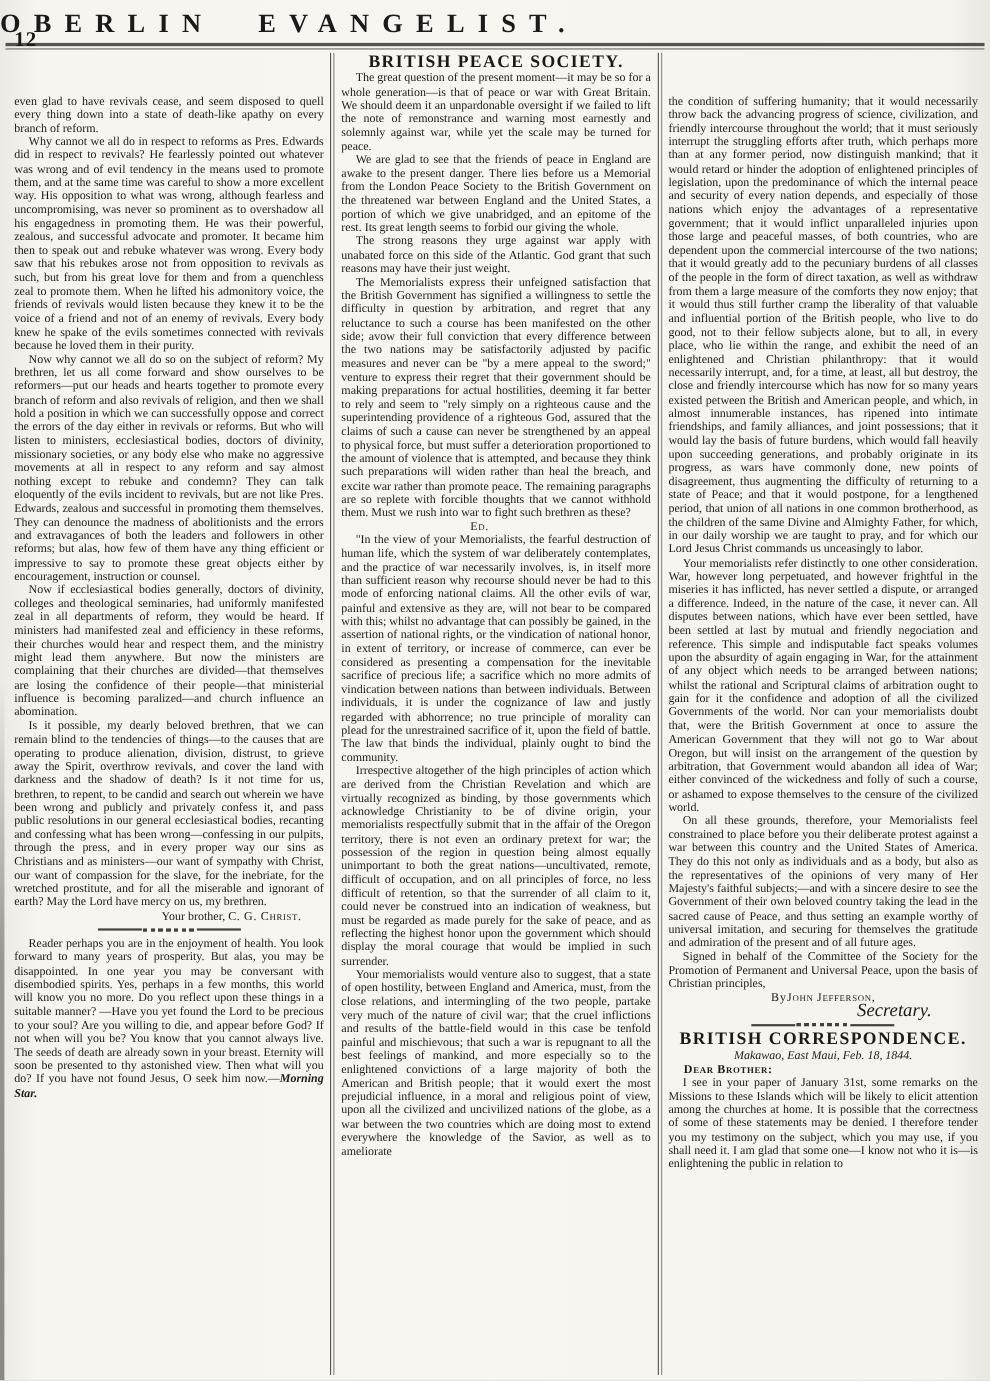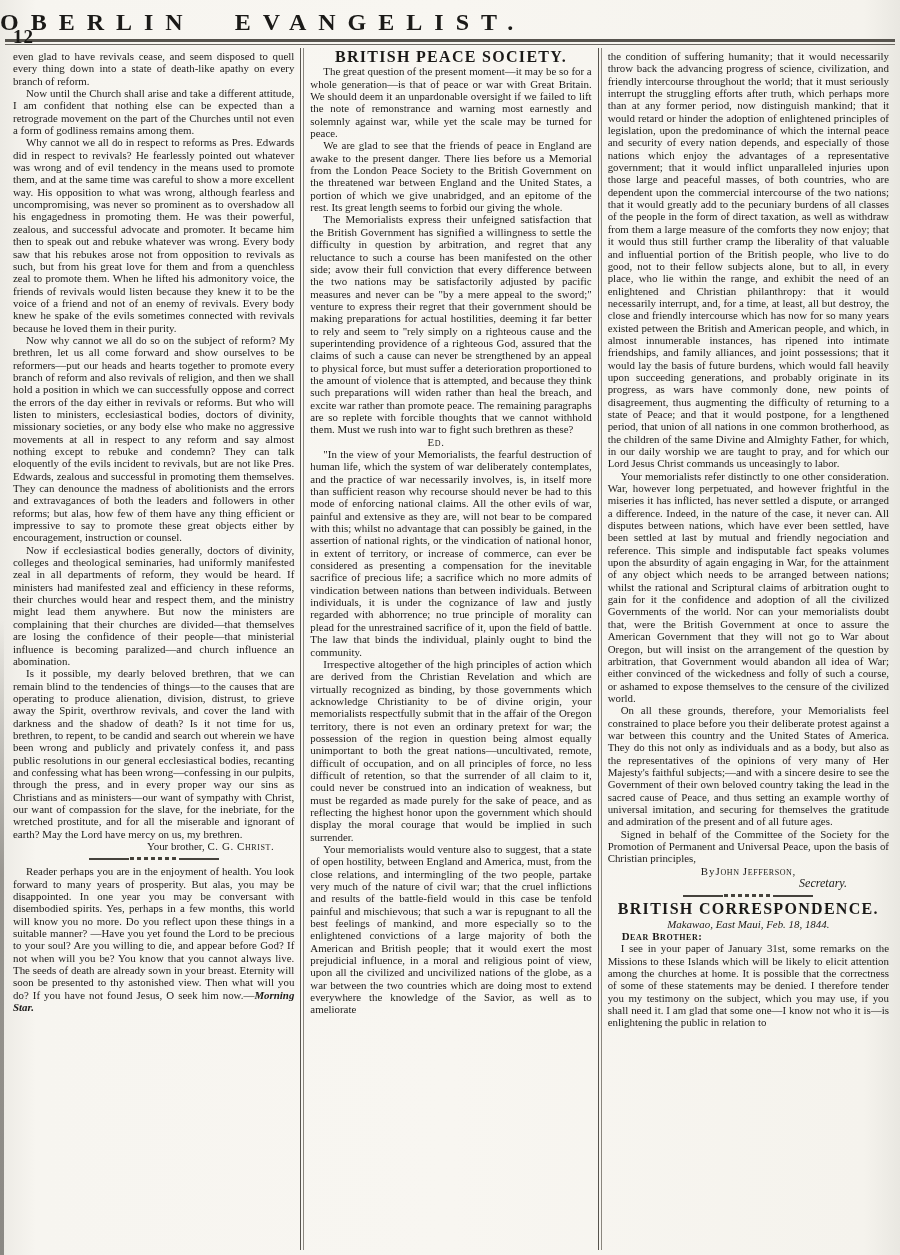--- a/index.html
+++ b/index.html
@@ -23,71 +23,71 @@
   .headrule { margin:1px 5px 0 5px; height:6px; border-top:3px solid #57544e; border-bottom:1px solid #6b6862; }
   .cols { display:flex; height:1205px; padding:3px 5px 0 7px; align-items:stretch; }
   .col {
     flex:1 1 0; overflow:hidden;
     font-size:10.9px; line-height:12.35px; text-align:justify;
     padding:2px 6px 0 6px;
     text-rendering:optimizeLegibility;
   }
   .vrule { flex:0 0 4px; border-left:1px solid #56534d; border-right:1px solid #8a867e; }
   p.para { text-indent:13px; }
-  p.cont { text-indent:0; }
+  p.cont { text-indent:0;margin-top:36px; }
   .sigline { text-align:right; padding-right:20px; text-indent:0; }
   .sc { font-variant:small-caps; letter-spacing:.6px; }
   .colhead { text-align:center; font-size:16px; font-weight:bold; letter-spacing:1.3px; text-indent:0; margin:1px 0 2px 0; }
   .divider { display:flex; justify-content:center; align-items:center; height:13px; }
   .divider .bar { width:40px; height:2px; background:#45423c; }
   .divider .wave { width:48px; height:3px; margin:0 1px;
     background:repeating-linear-gradient(90deg,#45423c 0 4px, transparent 4px 7px); }
   .ed-line { text-align:center; padding-right:30px; text-indent:0; }
   .by-line { text-align:center; text-indent:0; letter-spacing:1px; }
-  .secretary-line { text-align:right; font-style:italic; padding-right:42px; text-indent:0; font-size:12px; }
+  .secretary-line { text-align:right; font-style:italic; padding-right:42px; text-indent:0; font-size:17px; }
   .dateline { text-align:center; font-style:italic; text-indent:0; }
   .salutation { text-indent:14px; font-weight:bold; }
   .bigindent { text-indent:74px; }
   .attr { font-style:italic; font-weight:bold; }
 </style>
 </head>
 <body>
 
 <div class="page">
 
   <div class="header">
     <span class="pageno">12</span>
     <div class="masthead">OBERLIN EVANGELIST.</div>
   </div>
   <div class="headrule"></div>
 
   <div class="cols">
 
     <section class="col">
       <p class="para cont">even glad to have revivals cease, and seem disposed to quell every thing down into a state of death-like apathy on every branch of reform.</p>
-      <p class="para">Now until the Church shall arise and take a different attitude, I am confident that nothing else can be expected than a retrograde movement on the part of the Churches until not even a form of godliness remains among them.</p>
       <p class="para">Why cannot we all do in respect to reforms as Pres. Edwards did in respect to revivals? He fearlessly pointed out whatever was wrong and of evil tendency in the means used to promote them, and at the same time was careful to show a more excellent way. His opposition to what was wrong, although fearless and uncompromising, was never so prominent as to overshadow all his engagedness in promoting them. He was their powerful, zealous, and successful advocate and promoter. It became him then to speak out and rebuke whatever was wrong. Every body saw that his rebukes arose not from opposition to revivals as such, but from his great love for them and from a quenchless zeal to promote them. When he lifted his admonitory voice, the friends of revivals would listen because they knew it to be the voice of a friend and not of an enemy of revivals. Every body knew he spake of the evils sometimes connected with revivals because he loved them in their purity.</p>
       <p class="para">Now why cannot we all do so on the subject of reform? My brethren, let us all come forward and show ourselves to be reformers—put our heads and hearts together to promote every branch of reform and also revivals of religion, and then we shall hold a position in which we can successfully oppose and correct the errors of the day either in revivals or reforms. But who will listen to ministers, ecclesiastical bodies, doctors of divinity, missionary societies, or any body else who make no aggressive movements at all in respect to any reform and say almost nothing except to rebuke and condemn? They can talk eloquently of the evils incident to revivals, but are not like Pres. Edwards, zealous and successful in promoting them themselves. They can denounce the madness of abolitionists and the errors and extravagances of both the leaders and followers in other reforms; but alas, how few of them have any thing efficient or impressive to say to promote these great objects either by encouragement, instruction or counsel.</p>
       <p class="para">Now if ecclesiastical bodies generally, doctors of divinity, colleges and theological seminaries, had uniformly manifested zeal in all departments of reform, they would be heard. If ministers had manifested zeal and efficiency in these reforms, their churches would hear and respect them, and the ministry might lead them anywhere. But now the ministers are complaining that their churches are divided—that themselves are losing the confidence of their people—that ministerial influence is becoming paralized—and church influence an abomination.</p>
       <p class="para">Is it possible, my dearly beloved brethren, that we can remain blind to the tendencies of things—to the causes that are operating to produce alienation, division, distrust, to grieve away the Spirit, overthrow revivals, and cover the land with darkness and the shadow of death? Is it not time for us, brethren, to repent, to be candid and search out wherein we have been wrong and publicly and privately confess it, and pass public resolutions in our general ecclesiastical bodies, recanting and confessing what has been wrong—confessing in our pulpits, through the press, and in every proper way our sins as Christians and as ministers—our want of sympathy with Christ, our want of compassion for the slave, for the inebriate, for the wretched prostitute, and for all the miserable and ignorant of earth? May the Lord have mercy on us, my brethren.</p>
       <p class="sigline"><span>Your brother, </span><span class="sc">C. G. Christ.</span></p>
       <div class="divider">
           <span class="bar"></span>
           <span class="wave"></span>
           <span class="bar"></span>
         </div>
       <p class="para"><span>Reader perhaps you are in the enjoyment of health. You look forward to many years of prosperity. But alas, you may be disappointed. In one year you may be conversant with disembodied spirits. Yes, perhaps in a few months, this world will know you no more. Do you reflect upon these things in a suitable manner? —Have you yet found the Lord to be precious to your soul? Are you willing to die, and appear before God? If not when will you be? You know that you cannot always live. The seeds of death are already sown in your breast. Eternity will soon be presented to thy astonished view. Then what will you do? If you have not found Jesus, O seek him now.—</span><span class="attr">Morning Star.</span></p>
     </section>
 
     <div class="vrule"></div>
 
     <section class="col">
       <h2 class="colhead">BRITISH PEACE SOCIETY.</h2>
       <p class="para">The great question of the present moment—it may be so for a whole generation—is that of peace or war with Great Britain. We should deem it an unpardonable oversight if we failed to lift the note of remonstrance and warning most earnestly and solemnly against war, while yet the scale may be turned for peace.</p>
       <p class="para">We are glad to see that the friends of peace in England are awake to the present danger. There lies before us a Memorial from the London Peace Society to the British Government on the threatened war between England and the United States, a portion of which we give unabridged, and an epitome of the rest. Its great length seems to forbid our giving the whole.</p>
+      <p class="para">The strong reasons they urge against war apply with unabated force on this side of the Atlantic. God grant that such reasons may have their just weight.</p>
       <p class="para">The Memorialists express their unfeigned satisfaction that the British Government has signified a willingness to settle the difficulty in question by arbitration, and regret that any reluctance to such a course has been manifested on the other side; avow their full conviction that every difference between the two nations may be satisfactorily adjusted by pacific measures and never can be "by a mere appeal to the sword;" venture to express their regret that their government should be making preparations for actual hostilities, deeming it far better to rely and seem to "rely simply on a righteous cause and the superintending providence of a righteous God, assured that the claims of such a cause can never be strengthened by an appeal to physical force, but must suffer a deterioration proportioned to the amount of violence that is attempted, and because they think such preparations will widen rather than heal the breach, and excite war rather than promote peace. The remaining paragraphs are so replete with forcible thoughts that we cannot withhold them. Must we rush into war to fight such brethren as these?</p>
       <p class="ed-line sc">Ed.</p>
       <p class="para">"In the view of your Memorialists, the fearful destruction of human life, which the system of war deliberately contemplates, and the practice of war necessarily involves, is, in itself more than sufficient reason why recourse should never be had to this mode of enforcing national claims. All the other evils of war, painful and extensive as they are, will not bear to be compared with this; whilst no advantage that can possibly be gained, in the assertion of national rights, or the vindication of national honor, in extent of territory, or increase of commerce, can ever be considered as presenting a compensation for the inevitable sacrifice of precious life; a sacrifice which no more admits of vindication between nations than between individuals. Between individuals, it is under the cognizance of law and justly regarded with abhorrence; no true principle of morality can plead for the unrestrained sacrifice of it, upon the field of battle. The law that binds the individual, plainly ought to bind the community.</p>
       <p class="para">Irrespective altogether of the high principles of action which are derived from the Christian Revelation and which are virtually recognized as binding, by those governments which acknowledge Christianity to be of divine origin, your memorialists respectfully submit that in the affair of the Oregon territory, there is not even an ordinary pretext for war; the possession of the region in question being almost equally unimportant to both the great nations—uncultivated, remote, difficult of occupation, and on all principles of force, no less difficult of retention, so that the surrender of all claim to it, could never be construed into an indication of weakness, but must be regarded as made purely for the sake of peace, and as reflecting the highest honor upon the government which should display the moral courage that would be implied in such surrender.</p>
       <p class="para">Your memorialists would venture also to suggest, that a state of open hostility, between England and America, must, from the close relations, and intermingling of the two people, partake very much of the nature of civil war; that the cruel inflictions and results of the battle-field would in this case be tenfold painful and mischievous; that such a war is repugnant to all the best feelings of mankind, and more especially so to the enlightened convictions of a large majority of both the American and British people; that it would exert the most prejudicial influence, in a moral and religious point of view, upon all the civilized and uncivilized nations of the globe, as a war between the two countries which are doing most to extend everywhere the knowledge of the Savior, as well as to ameliorate</p>
     </section>
 
     <div class="vrule"></div>
 
     <section class="col">

